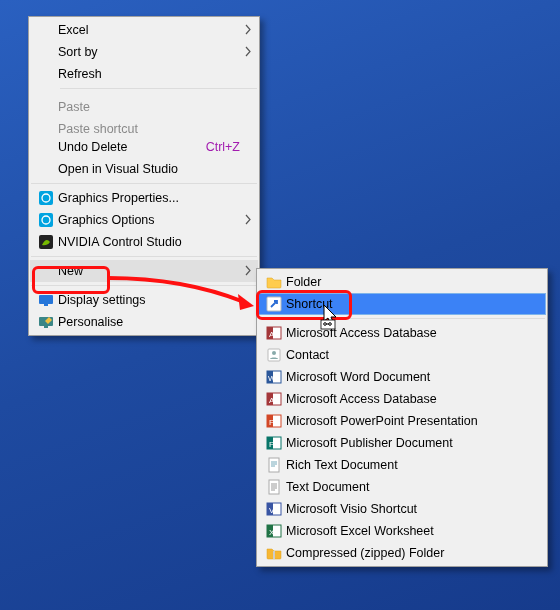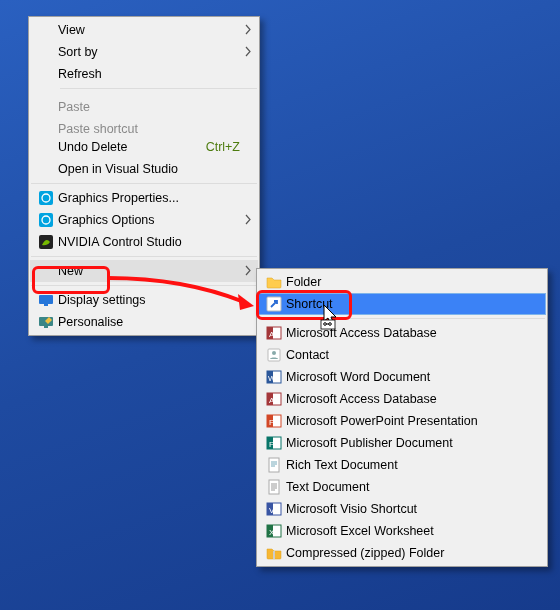--- a/index.html
+++ b/index.html
@@ -15,21 +15,21 @@
     padding:2px 1px;
   }
   .menu.main{left:28px;top:16px;width:228px;}
   .menu.sub {left:256px;top:268px;width:288px;}
   .mi{
     display:flex;align-items:center;height:22px;
     padding:0 18px 0 4px;cursor:default;position:relative;
   }
   .mi .ic{width:24px;display:flex;align-items:center;justify-content:center;}
   .mi .lbl{flex:1;white-space:nowrap;}
-  .mi .sc{color:#4d7c0f;margin-left:10px;}
+  .mi .sc{color:#a21caf;margin-left:10px;}
   .mi .arrow{position:absolute;right:6px;top:5px;}
   .mi.disabled{color:#8a8a8a;align-items:flex-end;}
   .mi.hl{background:#3b82f6;border:1px solid #7eb4ea;height:20px;padding-right:10px;padding-left:3px;}
   .mi.sel{background:#e0e0e0;}
   .sep{height:1px;background:#dcdcdc;margin:3px 1px 3px 30px;}
   .sep.full{margin-left:1px;}
   svg{display:block}
   .redbox{
     position:absolute;border:3px solid #ff1010;border-radius:6px;
     pointer-events:none;
@@ -38,21 +38,21 @@
     position:absolute;pointer-events:none;z-index:50;
   }
 </style>
 </head>
 <body>
 
 <div class="menu main">
 
   <div class="mi">
     <span class="ic"></span>
-    <span class="lbl">View</span>
+    <span class="lbl">Excel</span>
     <span class="arrow">
       <svg width="8" height="11">
           <path d="M2 1 L6 5.5 L2 10" fill="none" stroke="#555" stroke-width="1.2"></path>
         </svg>
     </span>
   </div>
 
   <div class="mi">
     <span class="ic"></span>
     <span class="lbl">Sort by</span>

